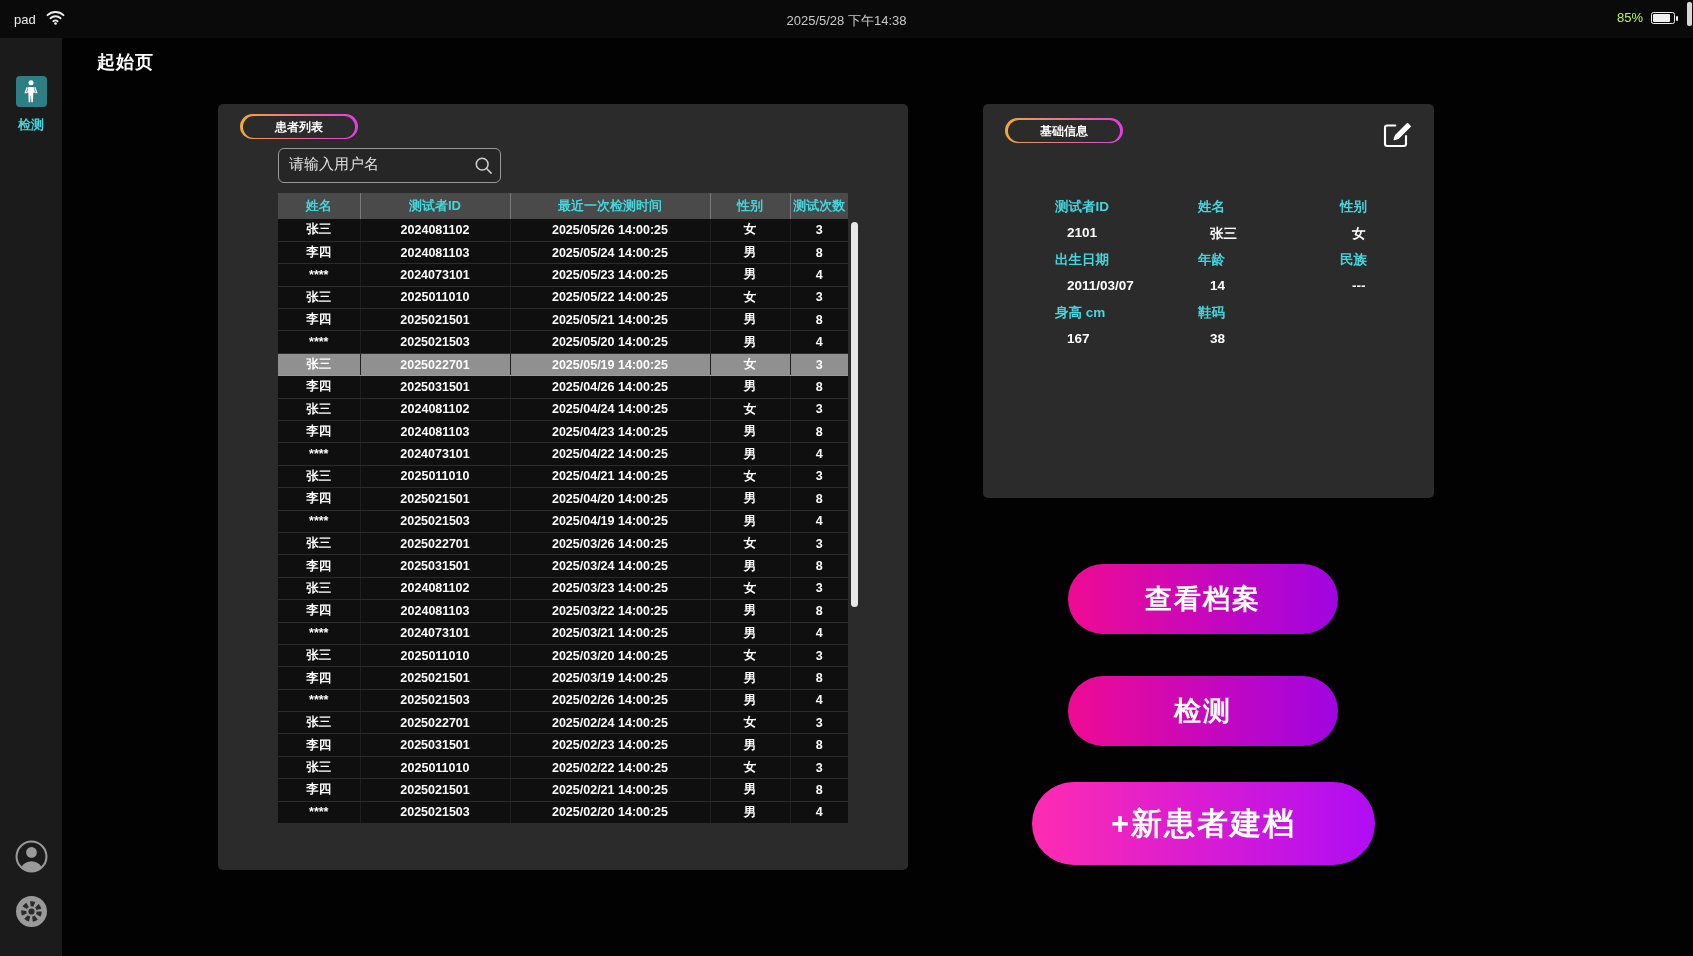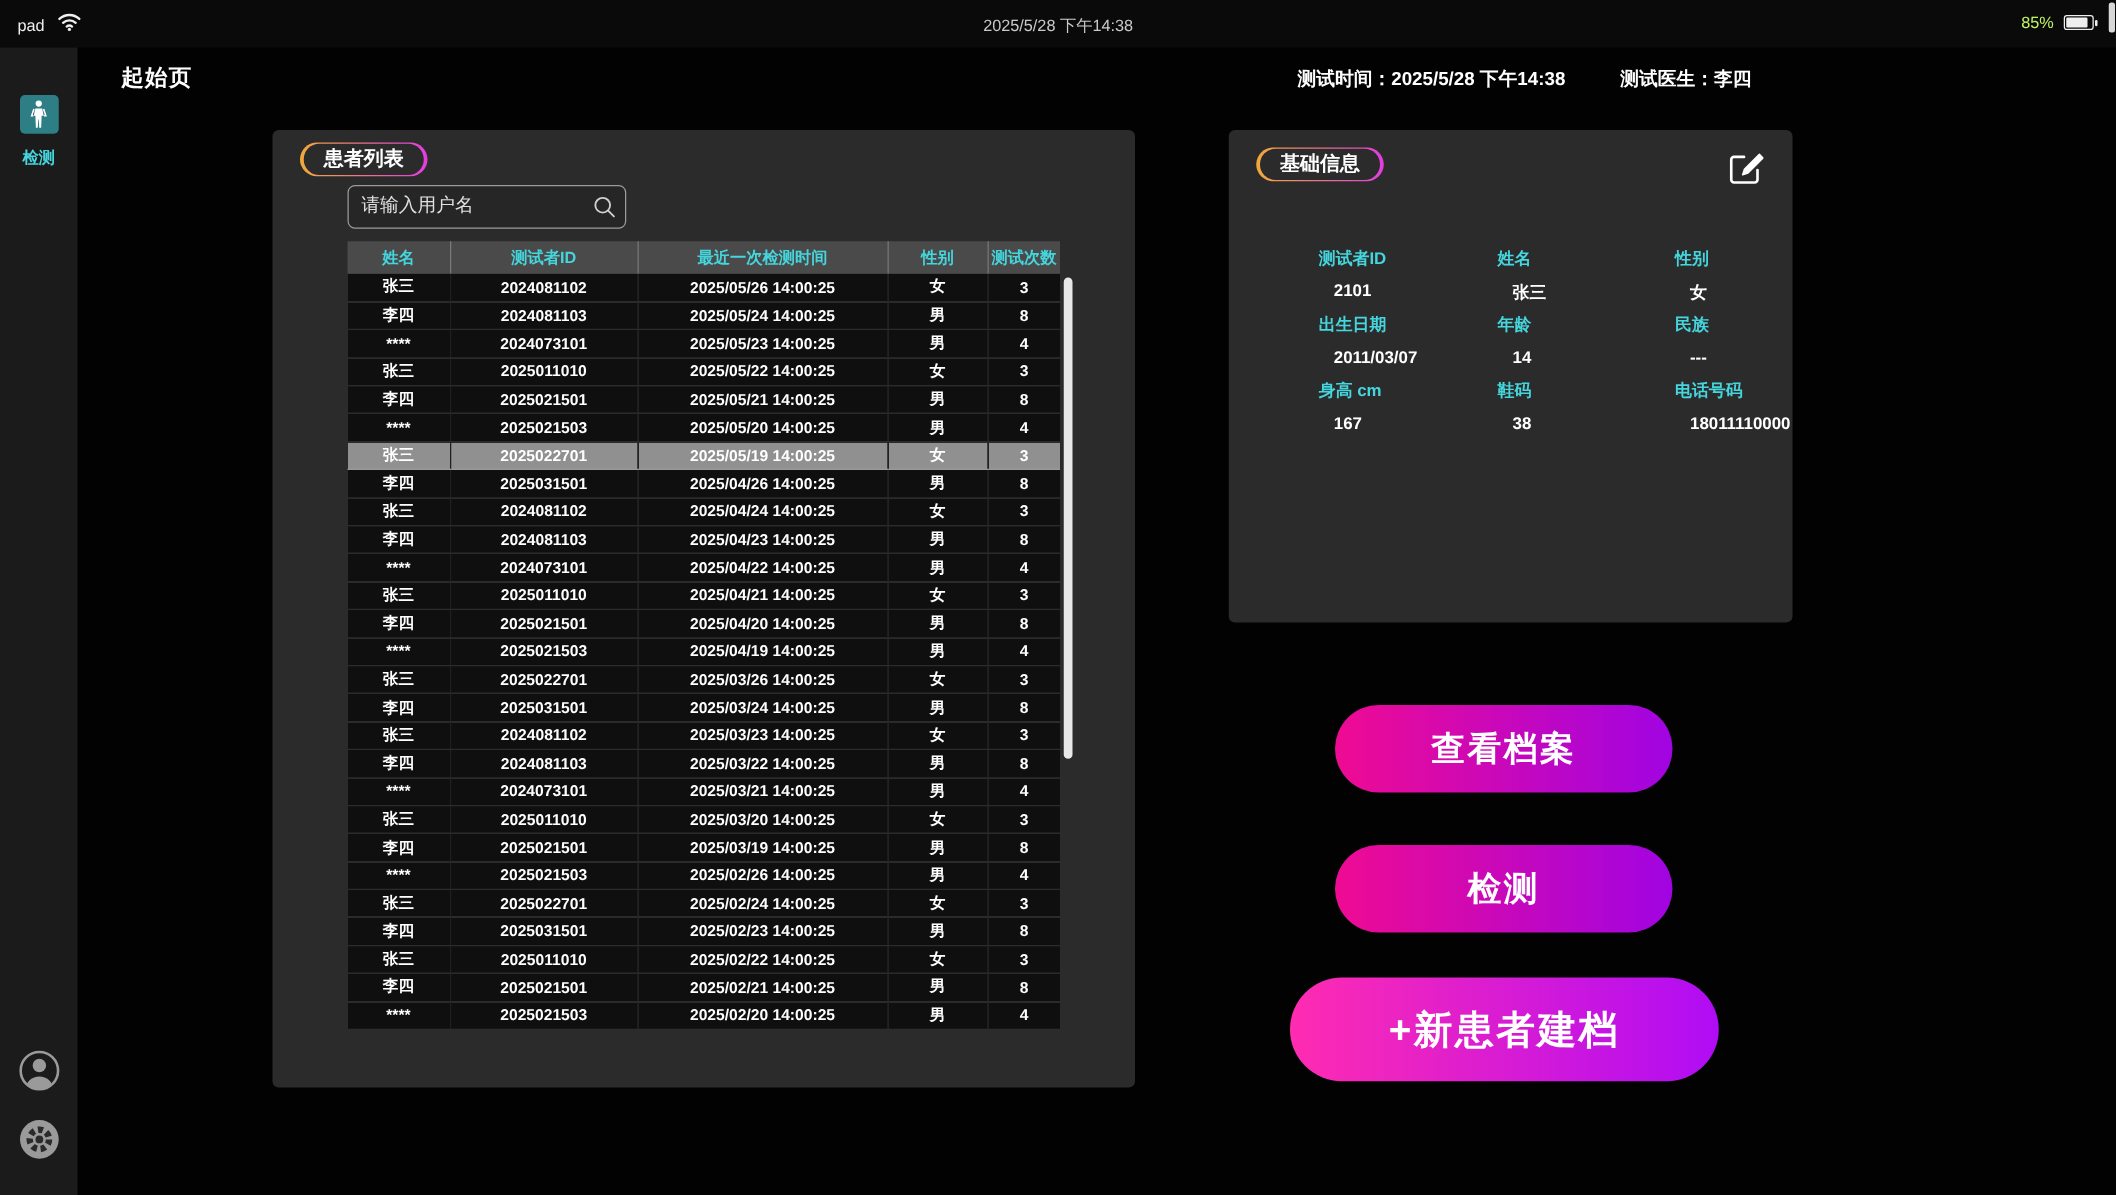--- a/index.html
+++ b/index.html
@@ -31,21 +31,21 @@
   .header-meta { position:absolute; left:1038px; top:54px; display:flex; gap:44px; color:#fff; font-size:15px; font-weight:bold; white-space:nowrap; }
   .meta-pair span { color:#fff; }
 
   
   .panel { position:absolute; background:#2b2b2b; border-radius:5px; }
   #patient-panel { left:218px; top:104px; width:690px; height:766px; }
   #info-panel { left:983px; top:104px; width:451px; height:394px; }
 
   .pill { position:absolute; display:inline-block; padding:3px; border-radius:20px;
           background:linear-gradient(90deg,#f2a93b,#e23de0); }
-  .pill-inner { background:#2b2b2b; border-radius:17px; padding:4px 16px; color:#fff; font-size:16px; font-weight:bold; white-space:nowrap; }
+  .pill-inner { background:#2b2b2b; border-radius:17px; padding:4px 32px; color:#fff; font-size:12px; font-weight:bold; white-space:nowrap; }
   #patient-panel .pill { left:22px; top:10px; }
   #info-panel .pill { left:22px; top:14px; }
 
   
   .search-wrap { position:absolute; left:60px; top:44px; width:223px; height:35px; }
   .search-input { width:100%; height:100%; background:#262626; border:1px solid #9a9a9a; border-radius:6px;
                   color:#fff; font-size:15px; padding:0 34px 0 10px; outline:none; font-family:Liberation Mono, monospace; }
   .search-input::placeholder { color:#e0e0e0; }
   .search-ic { position:absolute; right:8px; top:8px; width:19px; height:19px; cursor:pointer; }
 
@@ -135,28 +135,20 @@
         <svg width="33" height="33" viewBox="0 0 32 32">
           <circle cx="16" cy="16" r="15" fill="#9a9a9a"></circle>
           <circle cx="16" cy="16" r="7.5" fill="none" stroke="#2b2b2b" stroke-width="5" stroke-dasharray="3.9 2.9"></circle>
           <circle cx="16" cy="16" r="3" fill="#2b2b2b"></circle>
         </svg>
       </span>
     </div>
   </div>
 
   <div class="page-title">起始页</div>
-  <div class="header-meta">
-    <div class="meta-pair">
-      <span>测试时间：</span><span>2025/5/28 下午14:38</span>
-    </div>
-    <div class="meta-pair">
-      <span>测试医生：</span><span>李四</span>
-    </div>
-  </div>
 
   <div class="panel" id="patient-panel">
     <span class="pill">
       <span class="pill-inner">患者列表</span>
     </span>
     <div class="search-wrap">
       <input class="search-input" type="text" placeholder="请输入用户名" style="">
       <span class="search-ic">
         <svg width="19" height="19" viewBox="0 0 20 20" fill="none" stroke="#cfcfcf" stroke-width="1.6">
           <circle cx="8.6" cy="8.6" r="6.2"></circle>
@@ -414,24 +406,20 @@
           <div class="info-value">---</div>
         </div>
         <div class="info-field">
           <div class="info-label">身高 cm</div>
           <div class="info-value">167</div>
         </div>
         <div class="info-field">
           <div class="info-label">鞋码</div>
           <div class="info-value">38</div>
         </div>
-        <div class="info-field">
-          <div class="info-label">电话号码</div>
-          <div class="info-value">18011110000</div>
-        </div>
       </div>
   </div>
 
   <button class="action-btn" id="btn-archive">查看档案</button>
   <button class="action-btn" id="btn-detect">检测</button>
   <button class="action-btn" id="btn-new">+新患者建档</button>
 
 </div>
 
 </body></html>

